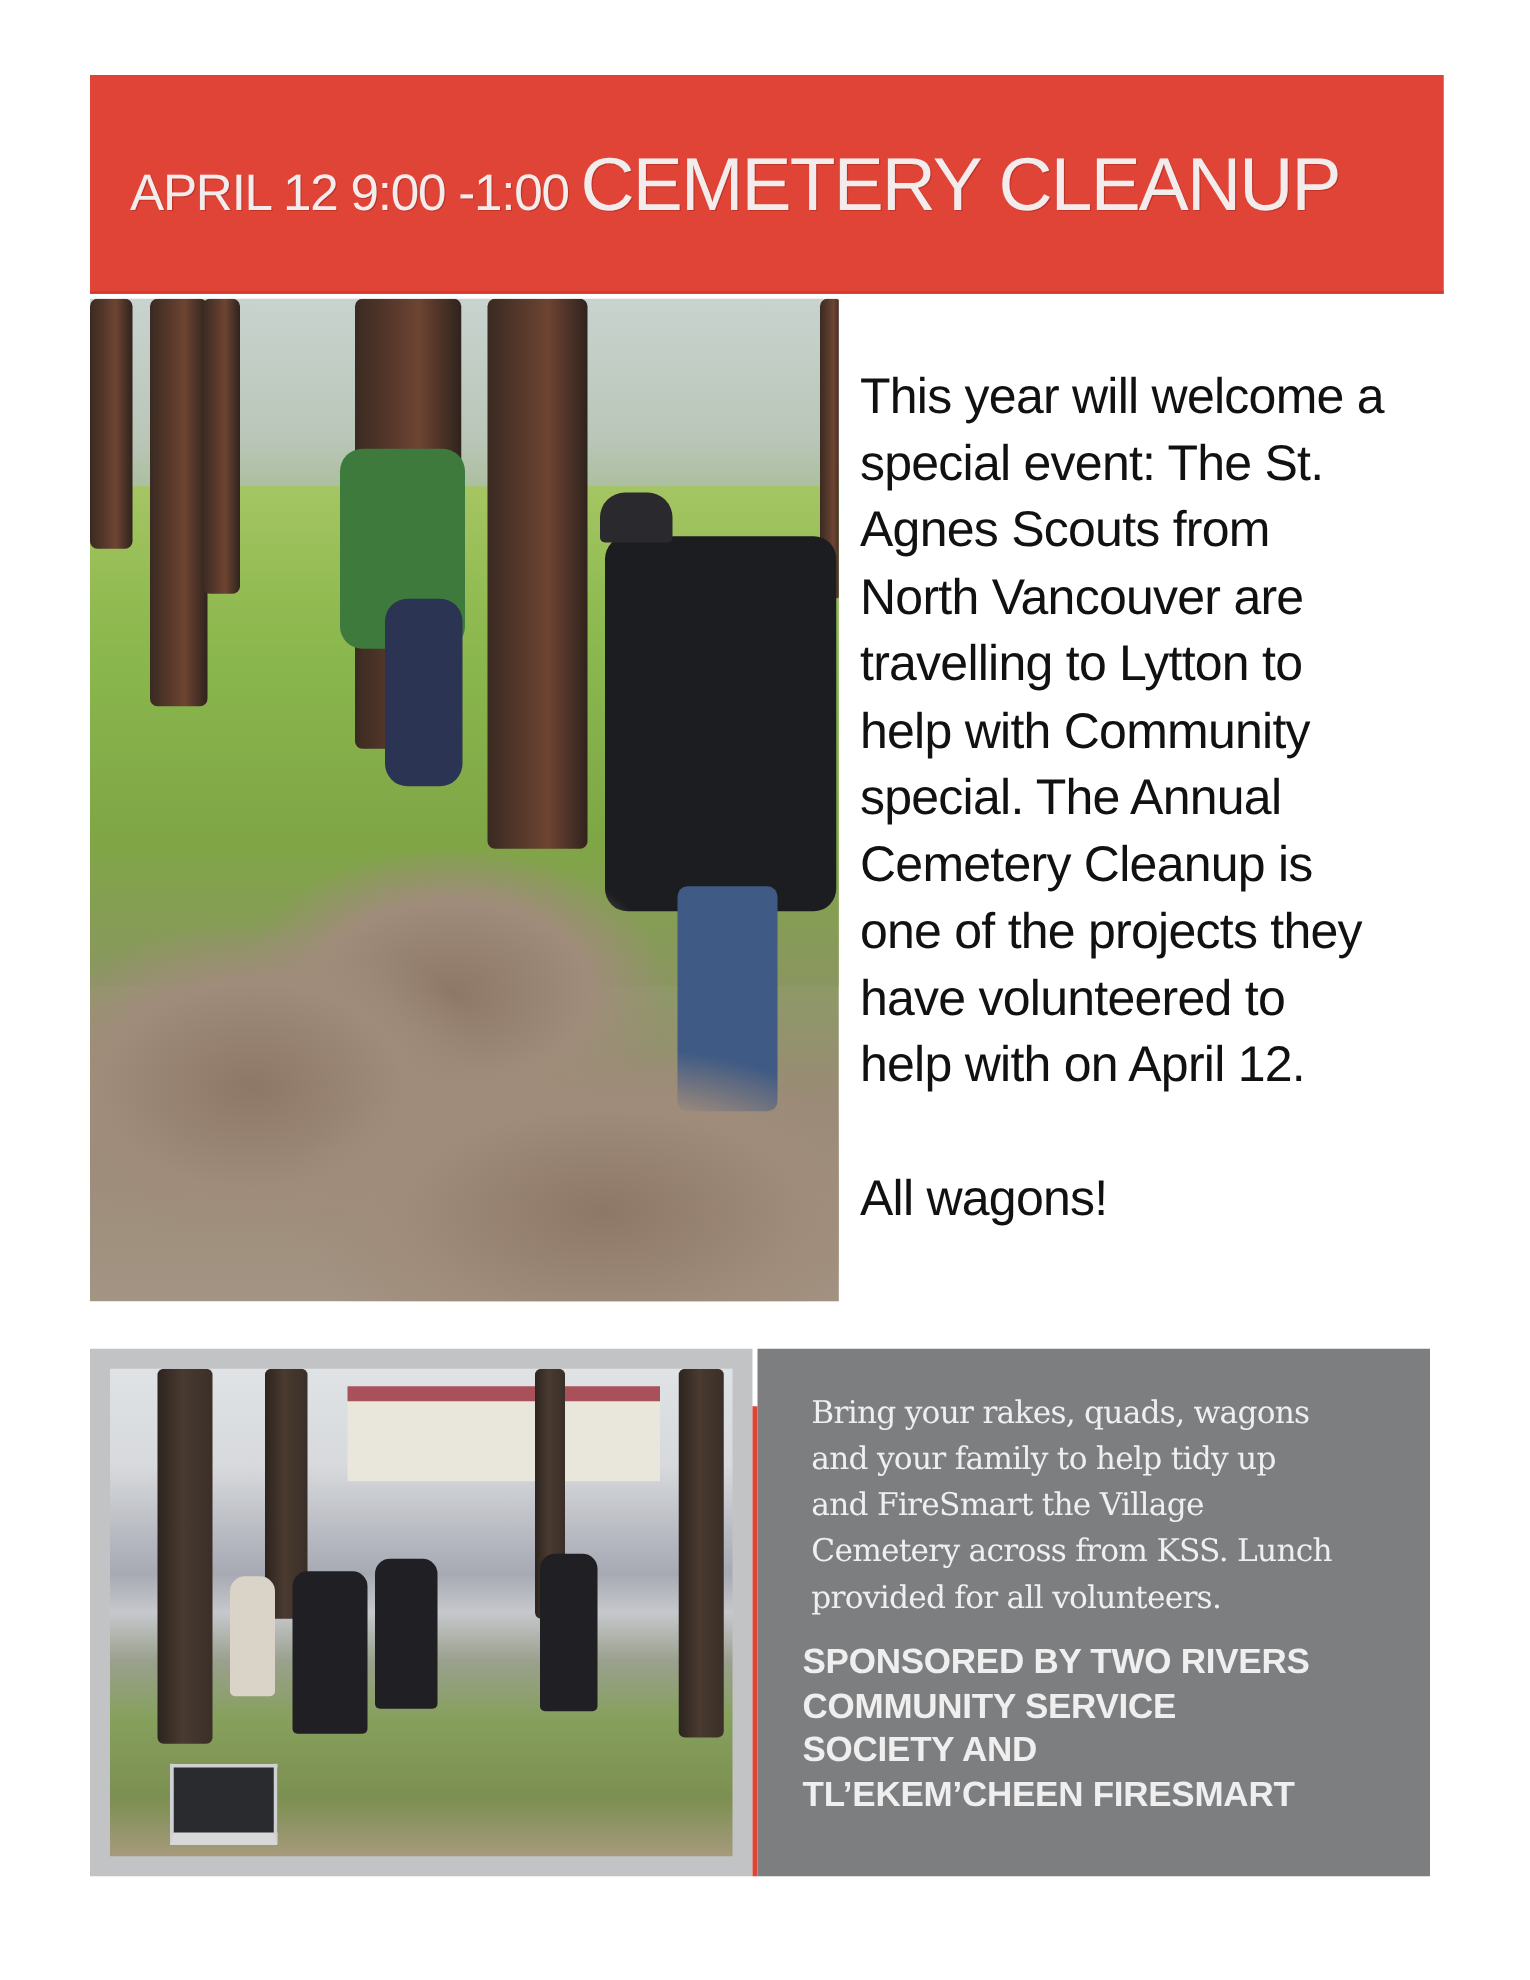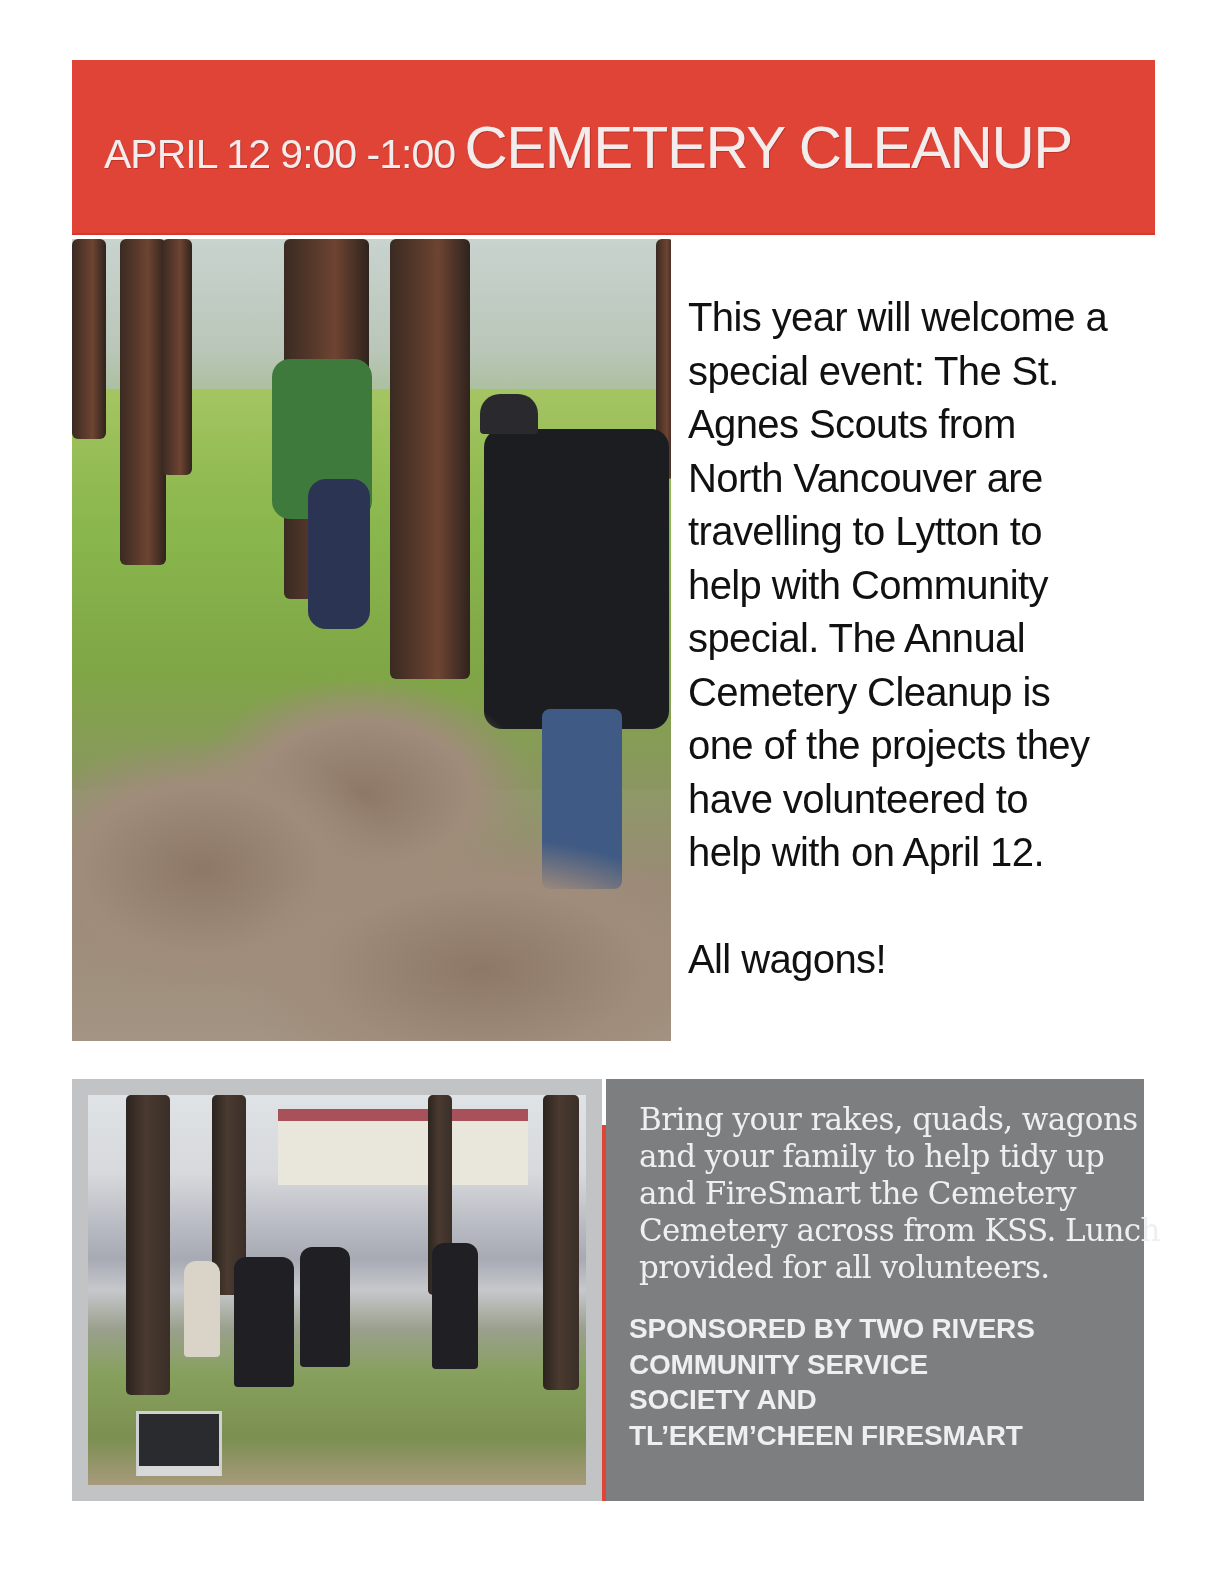--- a/index.html
+++ b/index.html
@@ -160,28 +160,28 @@
       height: 422px;
       background: #7d7e80;
     }
     .panel-serif {
       position: absolute;
       left: 33px;
       top: 22px;
       width: 490px;
       color: #efefef;
       font-family: "DejaVu Serif", serif;
-      font-size: 31px;
+      font-size: 25px;
       line-height: 37px;
       letter-spacing: -0.6px;
-      margin: 0;
+      margin: 10px;
     }
     .panel-sponsor {
       position: absolute;
-      left: 23px;
+      left: 36px;
       top: 232px;
       width: 500px;
       color: #efefef;
       font-family: "Liberation Sans", sans-serif;
       font-weight: bold;
       font-size: 28px;
       line-height: 35.5px;
       letter-spacing: -0.2px;
       margin: 0;
     }
@@ -245,21 +245,21 @@
     <div class="figure" style="left:344px;top:148px;width:46px;height:126px;"></div>
     <div class="stone"></div>
   </div>
 </div>
 <div class="red-rule"></div>
 
 <div class="grey-panel">
   <p class="panel-serif">
     <span class="line">Bring your rakes, quads, wagons</span>
     <span class="line">and your family to help tidy up</span>
-    <span class="line">and FireSmart the Cemetery</span>
+    <span class="line">and FireSmart the Village</span>
     <span class="line">Cemetery across from KSS. Lunch</span>
     <span class="line">provided for all volunteers.</span>
   </p>
   <p class="panel-sponsor">
     <span class="line">SPONSORED BY TWO RIVERS</span>
     <span class="line">COMMUNITY SERVICE</span>
     <span class="line">SOCIETY AND</span>
     <span class="line">TL’EKEM’CHEEN FIRESMART</span>
   </p>
 </div>

